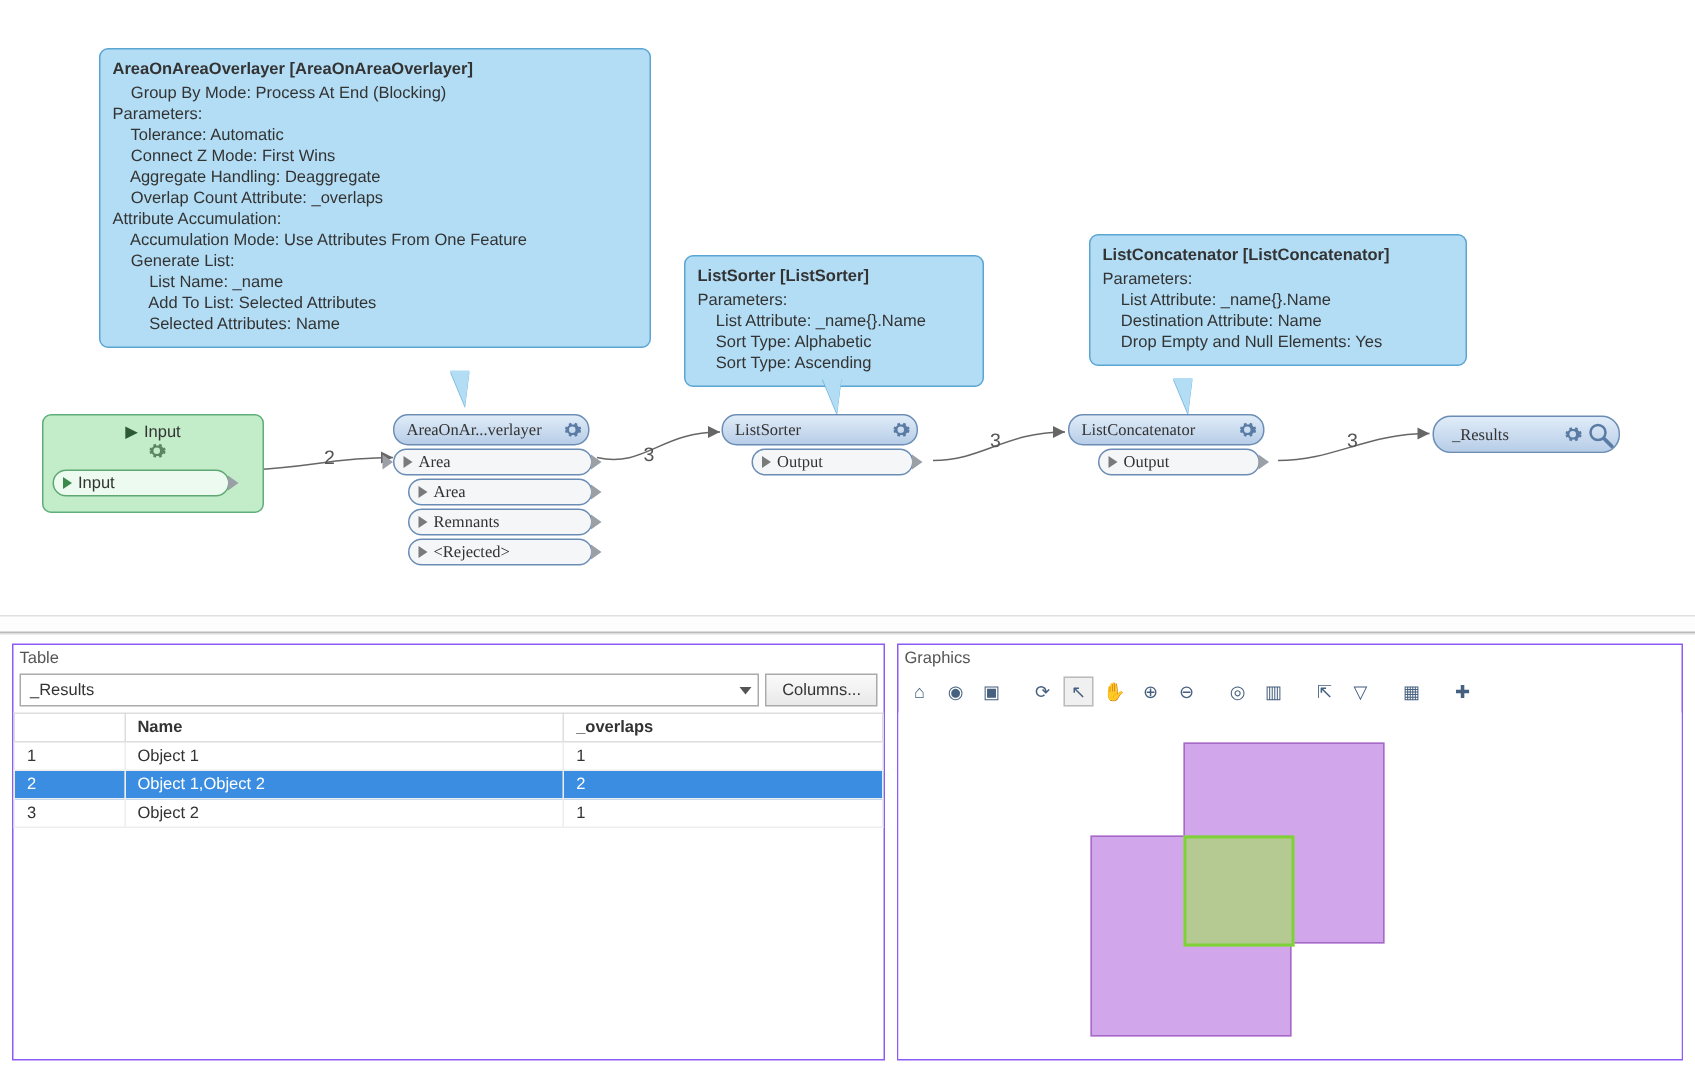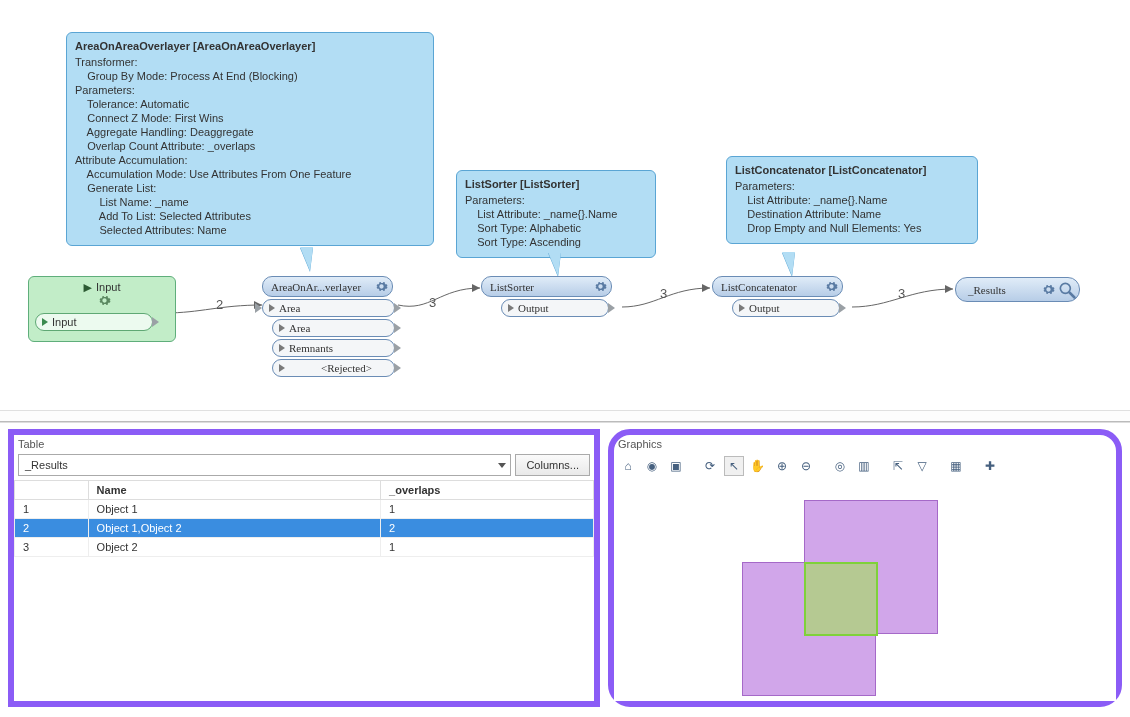--- a/index.html
+++ b/index.html
@@ -161,32 +161,32 @@
   }
 
   
   .bottom {
     display:flex;
     width:1130px;
     height: 290px;
     border-top:1px solid #ddd;
   }
   .pane {
-    border:6px solid #8b5cf6;
+    border:1px solid #8b5cf6;
     background:#fff;
   }
   .pane-left {
     width: 580px;
     margin: 6px 4px 6px 8px;
     display:flex; flex-direction:column;
   }
   .pane-right {
     flex:1;
     margin: 6px 8px 6px 4px;
-    display:flex; flex-direction:column;border-radius:22px;
+    display:flex; flex-direction:column;
   }
   .pane-title {
     font-size:11px;
     color:#555;
     padding:3px 4px 4px 4px;
   }
   .tbl-controls {
     display:flex;
     gap:4px;
     padding: 0 4px 4px 4px;
@@ -281,21 +281,20 @@
   </svg>
 
   <span class="link-label" style="left:216px; top:297px">2</span>
   <span class="link-label" style="left:429px; top:295px">3</span>
   <span class="link-label" style="left:660px; top:286px">3</span>
   <span class="link-label" style="left:898px; top:286px">3</span>
 
   <div class="bubble" style="left:66px; top:32px; width:350px">
     <div class="title">AreaOnAreaOverlayer [AreaOnAreaOverlayer]</div>
     <div id="bub-aoa">
-        <div class="line">Transformer:</div>
         <div class="line">    Group By Mode: Process At End (Blocking)</div>
         <div class="line">Parameters:</div>
         <div class="line">    Tolerance: Automatic</div>
         <div class="line">    Connect Z Mode: First Wins</div>
         <div class="line">    Aggregate Handling: Deaggregate</div>
         <div class="line">    Overlap Count Attribute: _overlaps</div>
         <div class="line">Attribute Accumulation:</div>
         <div class="line">    Accumulation Mode: Use Attributes From One Feature</div>
         <div class="line">    Generate List:</div>
         <div class="line">        List Name: _name</div>
@@ -358,21 +357,21 @@
         <div class="port" style="margin-left: 10px; width: 115px;">
           <span class="tri"></span>
           <span>Area</span>
           <span class="out-tri"></span>
         </div>
         <div class="port" style="margin-left: 10px; width: 115px; align-items: center;">
           <span class="tri"></span>
           <span>Remnants</span>
           <span class="out-tri"></span>
         </div>
-        <div class="port" style="margin-left: 10px; width: 115px; gap: 32px;">
+        <div class="port" style="margin-left: 10px; width: 115px;">
           <span class="tri"></span>
           <span>&lt;Rejected&gt;</span>
           <span class="out-tri"></span>
         </div>
       </div>
   </div>
 
   <div class="node" style="left:481px; top:276px; width:131px">
     <div class="node-header">
       <span class="text">ListSorter</span>

